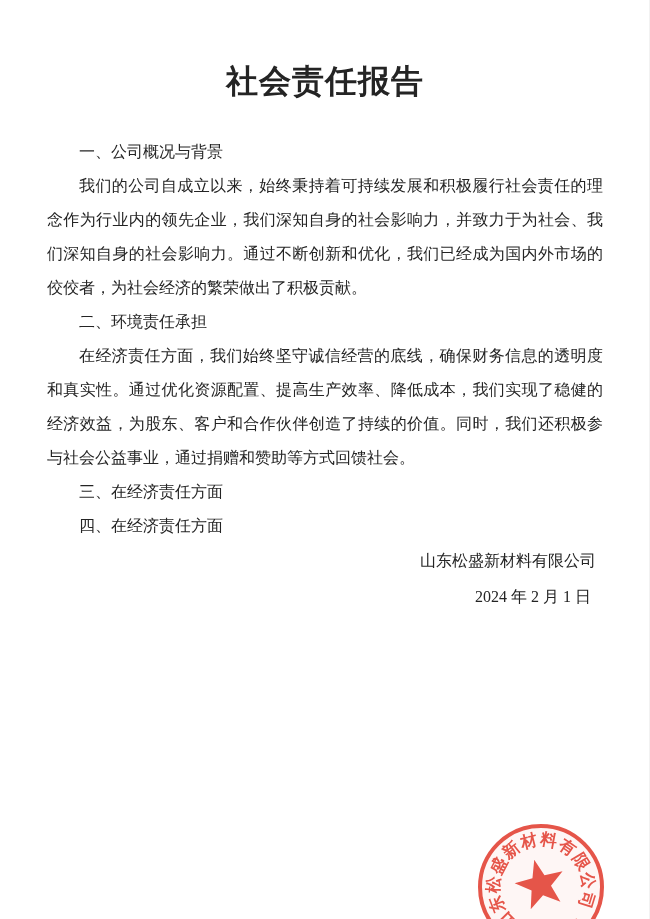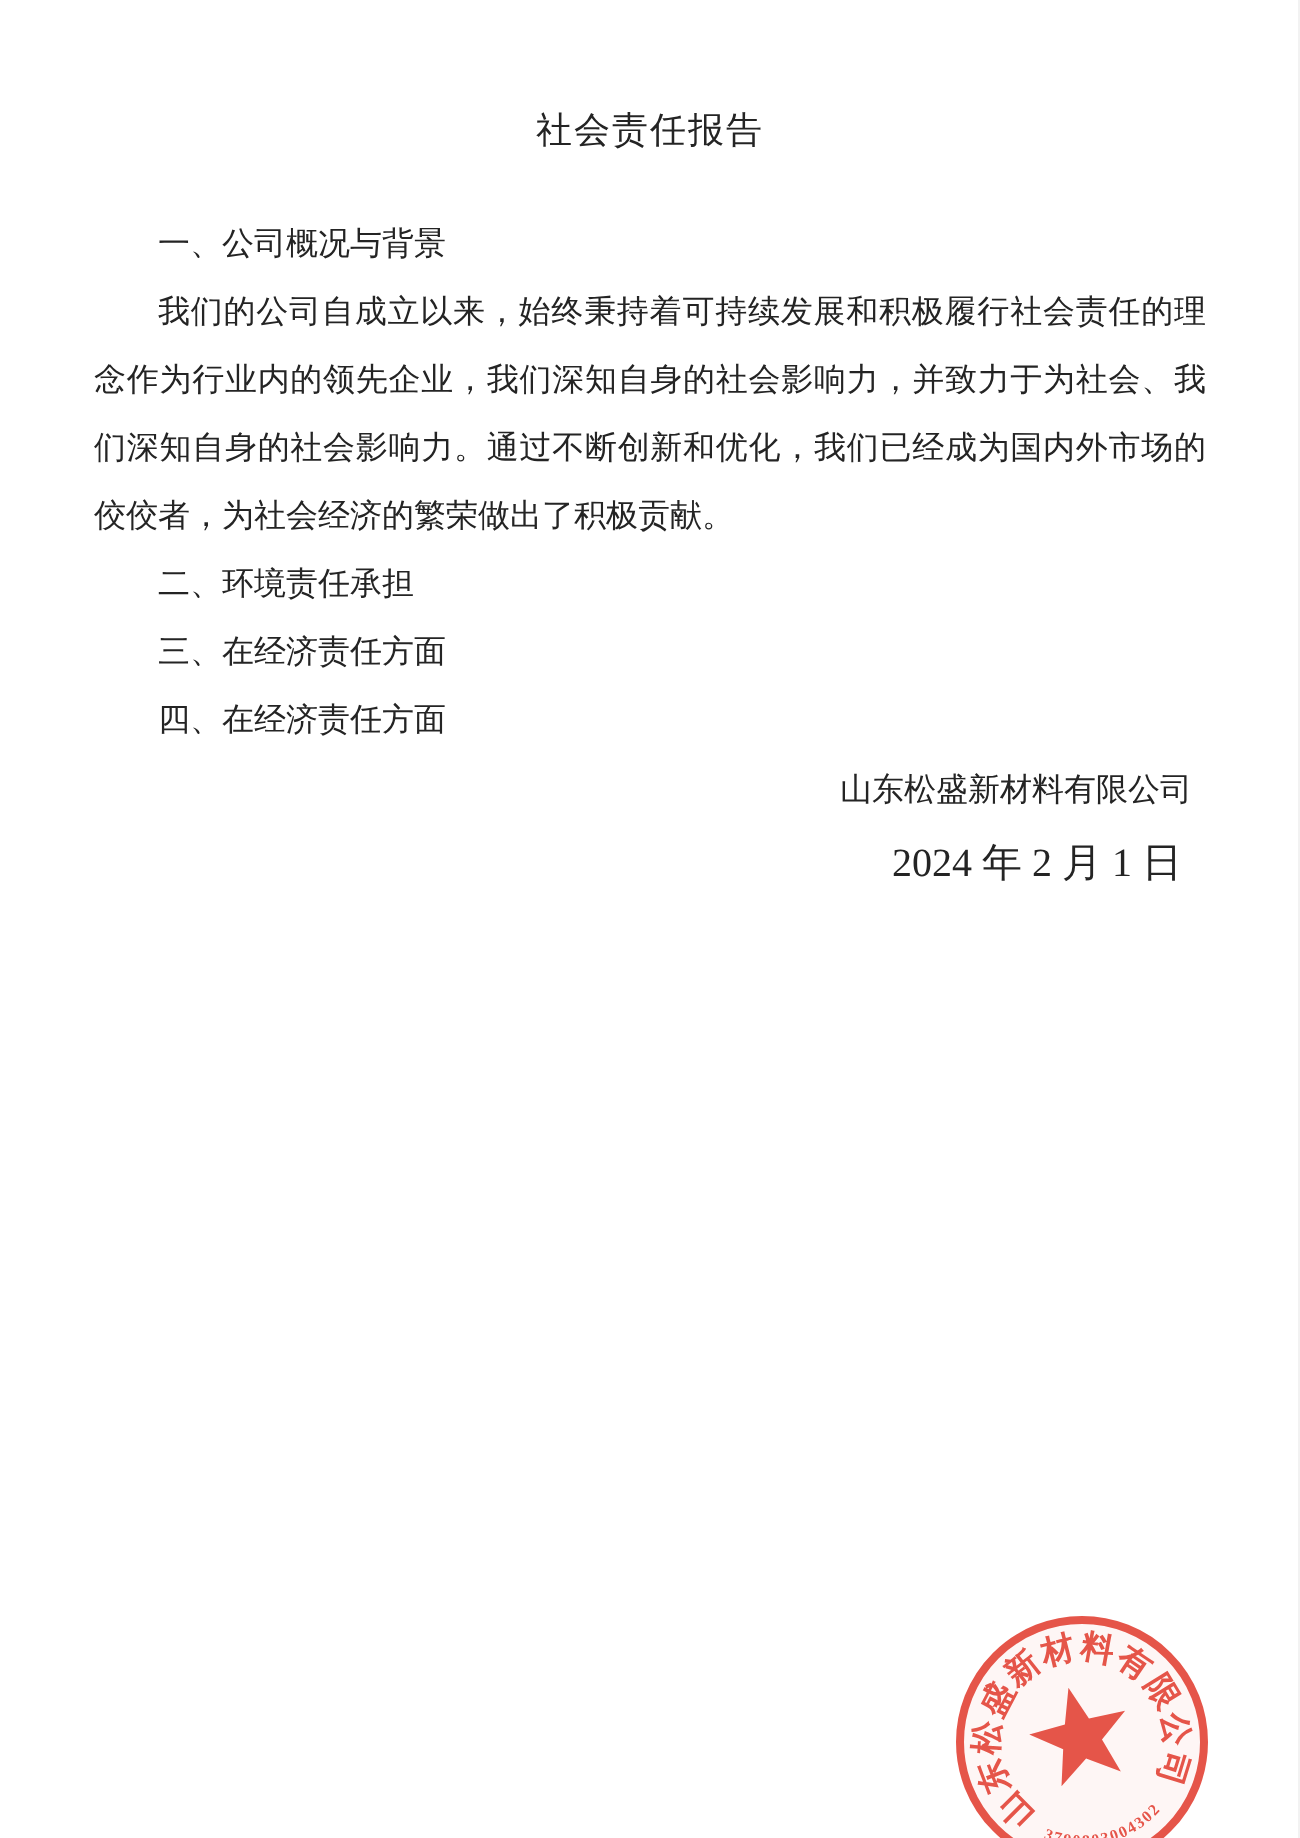--- a/index.html
+++ b/index.html
@@ -12,29 +12,29 @@
     overflow: hidden;
     border-right: 1px solid #f2f2f2;
   }
   .page {
     width: 650px;
     height: 919px;
     padding: 0 47px;
     position: relative;
   }
   .doc-title {
-    margin-top: 46px;
+    margin-top: 62px;
     line-height: 38px;
-    font-size: 18px;
-    font-weight: normal;
+    font-size: 32px;
+    font-weight: bold;
     text-align: center;
     letter-spacing: 1px;
   }
   .content {
-    margin-top: 22px;
+    margin-top: 35px;
     font-size: 16px;
     line-height: 34px;
   }
   .sec-heading {
     text-indent: 2em;
     text-align: left;
   }
   .para {
     text-indent: 2em;
     text-align: justify;
@@ -42,21 +42,21 @@
   .sig-company {
     text-align: right;
     padding-right: 7px;
     line-height: 36px;
     font-size: 16px;
   }
   .sig-date {
     text-align: right;
     padding-right: 12px;
     line-height: 36px;
-    font-size: 20px;
+    font-size: 16px;
   }
   .seal {
     position: absolute;
     left: 456px;
     top: 740px;
     width: 170px;
     height: 170px;
     opacity: 0.87;
     mix-blend-mode: multiply;
     pointer-events: none;
@@ -71,20 +71,21 @@
 
 <div class="page">
 
   <div class="doc-title">社会责任报告</div>
 
   <div class="content">
     <div class="sec-heading">一、公司概况与背景</div>
     <div class="para">我们的公司自成立以来，始终秉持着可持续发展和积极履行社会责任的理念作为行业内的领先企业，我们深知自身的社会影响力，并致力于为社会、我们深知自身的社会影响力。通过不断创新和优化，我们已经成为国内外市场的佼佼者，为社会经济的繁荣做出了积极贡献。</div>
 
     <div class="sec-heading">二、环境责任承担</div>
+    <div class="para">在经济责任方面，我们始终坚守诚信经营的底线，确保财务信息的透明度和真实性。通过优化资源配置、提高生产效率、降低成本，我们实现了稳健的经济效益，为股东、客户和合作伙伴创造了持续的价值。同时，我们还积极参与社会公益事业，通过捐赠和赞助等方式回馈社会。</div>
 
     <div class="sec-heading">三、在经济责任方面</div>
 
     <div class="sec-heading">四、在经济责任方面</div>
 
     <div class="sig-company">山东松盛新材料有限公司</div>
     <div class="sig-date">2024 年 2 月 1 日</div>
   </div>
 
   <svg class="seal" viewBox="-85 -85 170 170" xmlns="http://www.w3.org/2000/svg">

